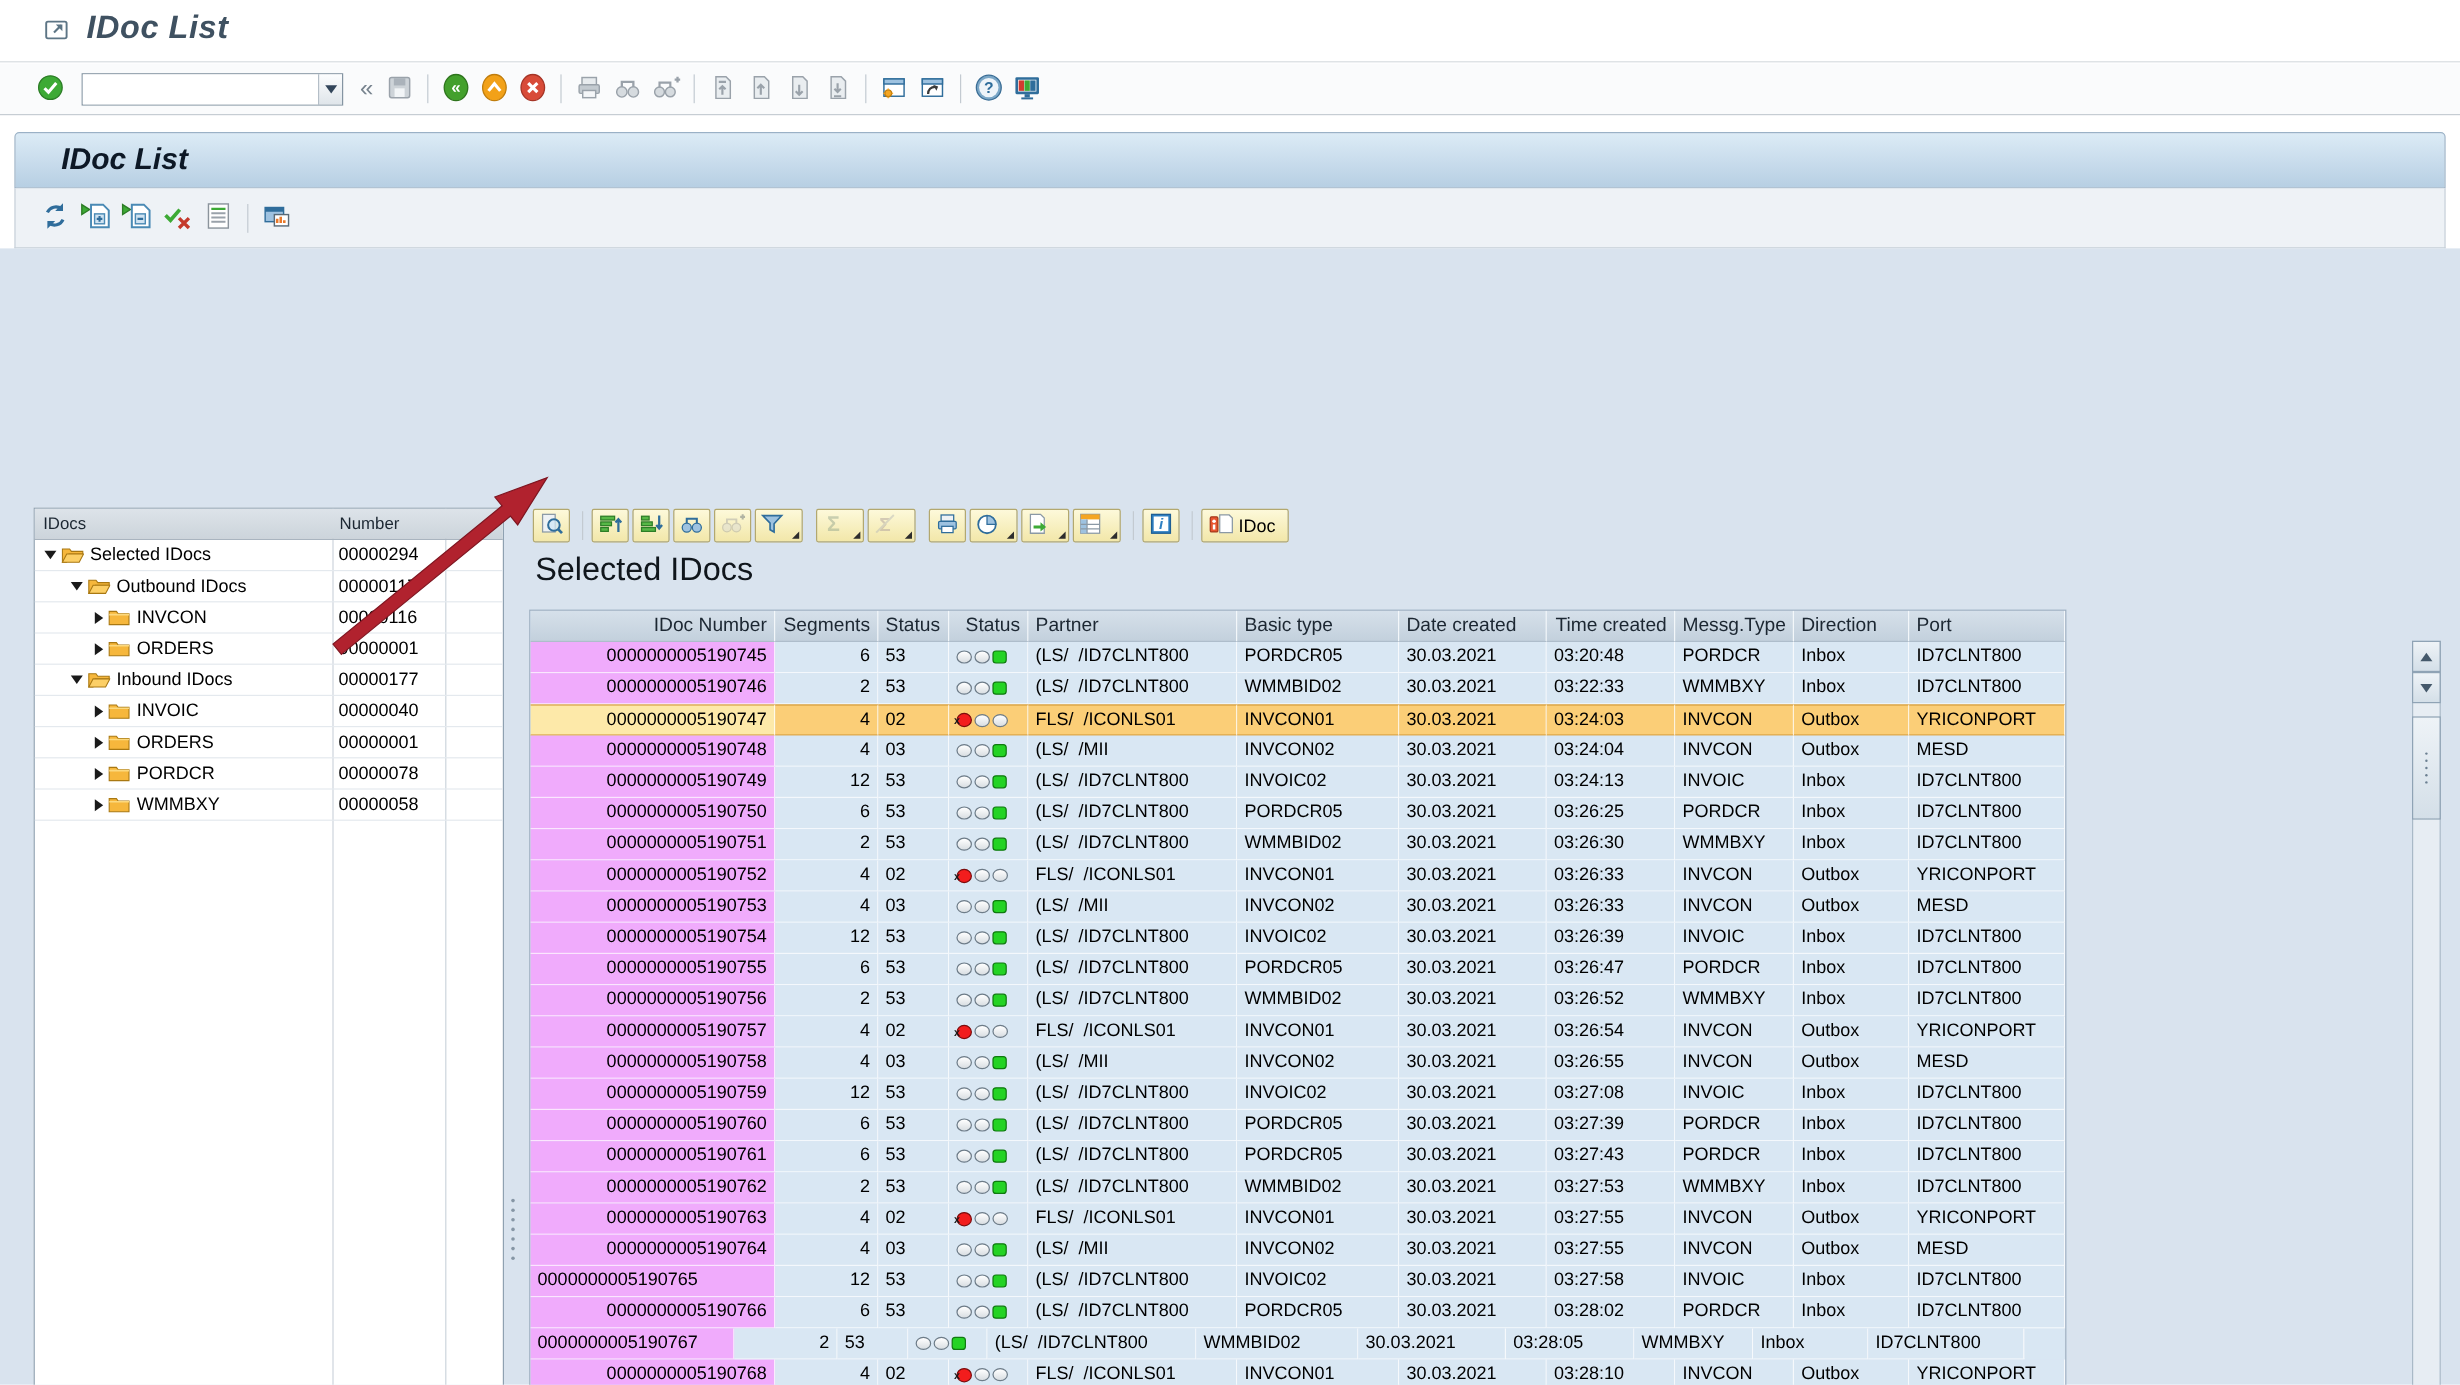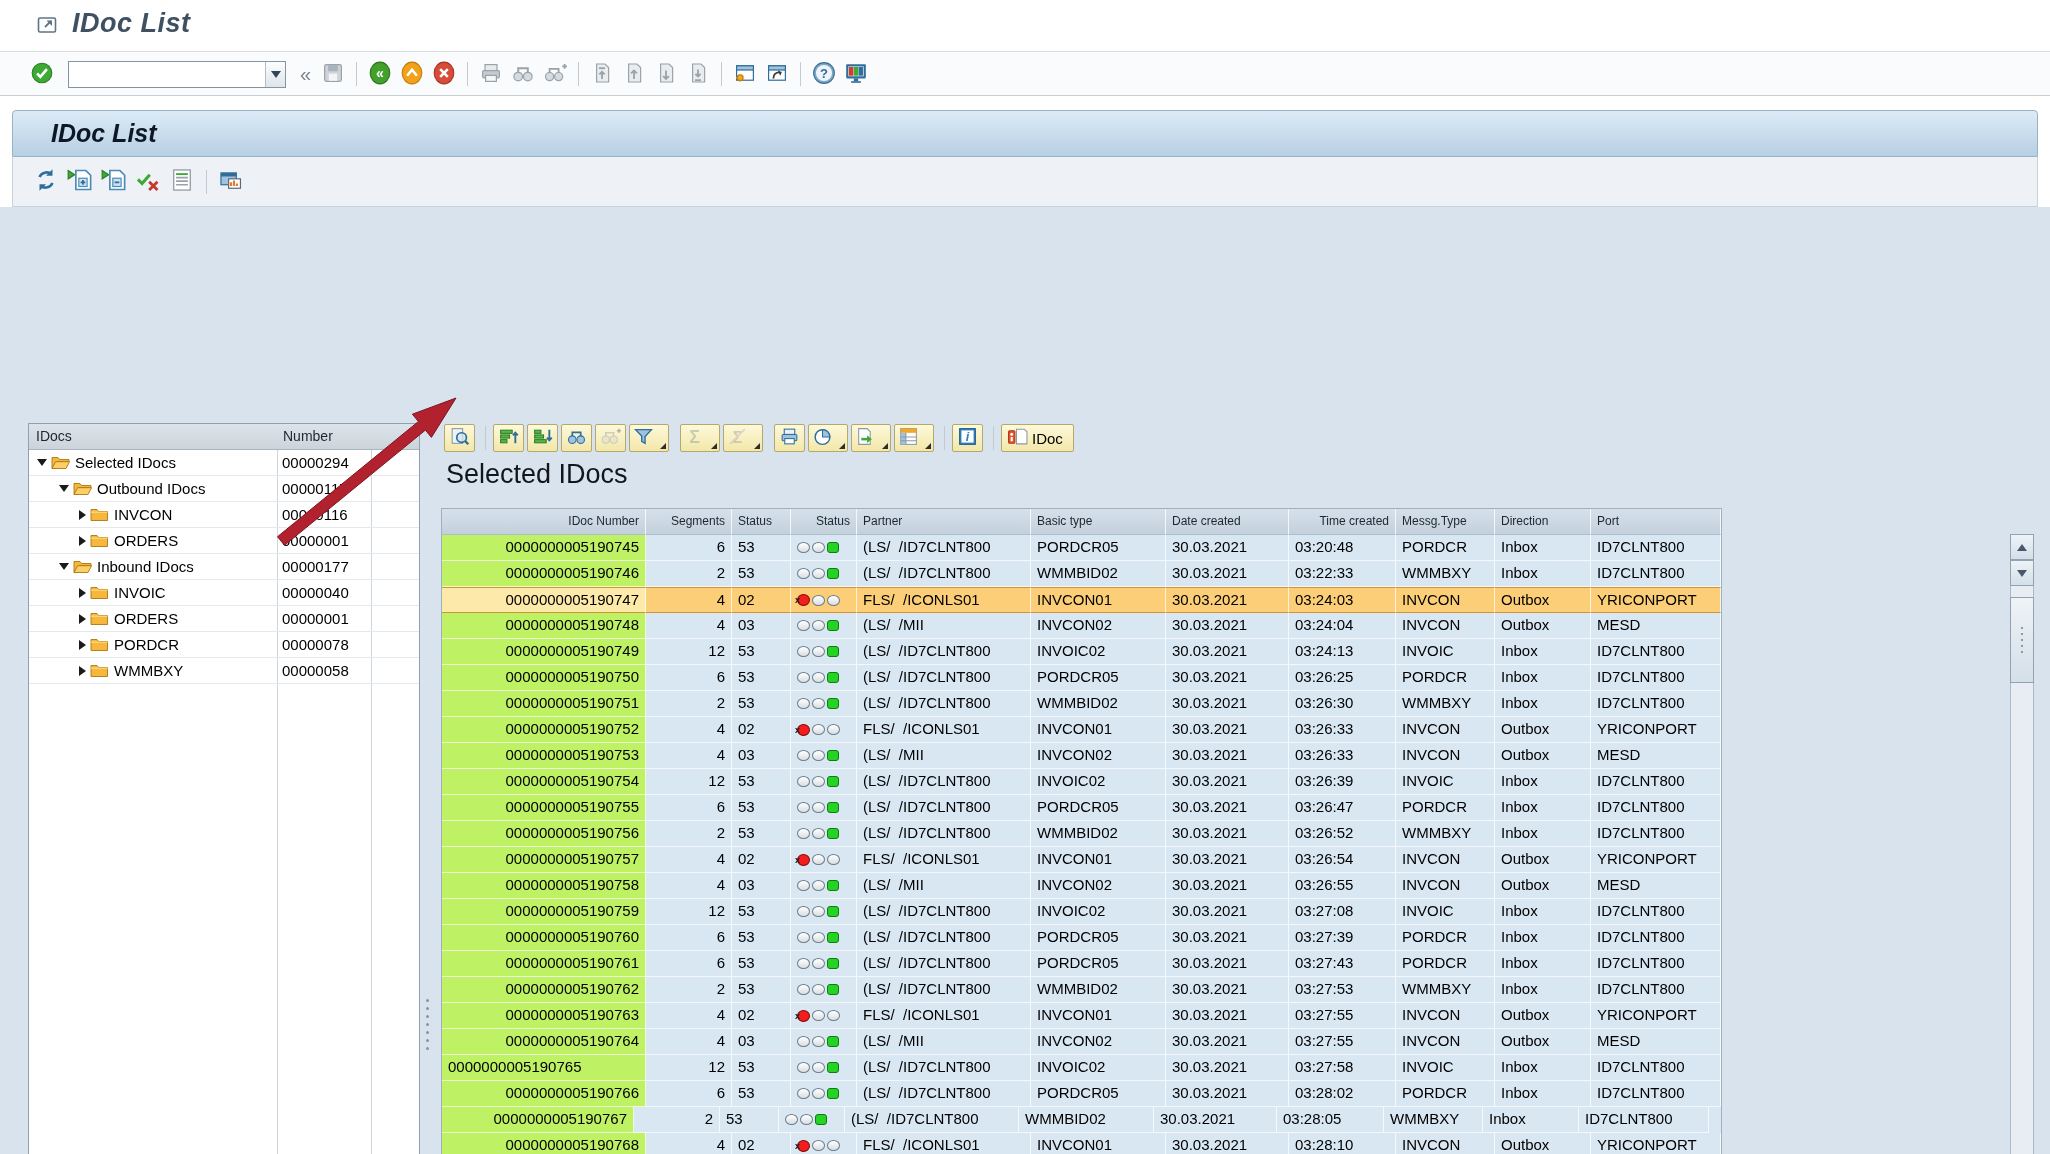--- a/index.html
+++ b/index.html
@@ -80,26 +80,26 @@
   .alv-btn.disabled svg { opacity:.45; filter:grayscale(.8); }
   .alv-btn.lbl { width:auto; padding:0 10px 0 5px; gap:4px; font-size:15px; color:#000; }
   .alv-gap { width:8px; }
   #alvtitle { position:absolute; left:446px; top:252px; font-size:27px; font-weight:500; color:#10161c; }
 
   
   #grid { position:absolute; left:441px; top:301px; width:1281px; height:749px;
           border:1px solid #9fb0c0; background:#d9e7f3; overflow:hidden; }
   .g-header { display:flex; height:26px; background:linear-gradient(#d6e0ea,#c2d0dc); }
   .g-hcell { border-right:1px solid #f3f7fa; border-bottom:1px solid #aebdcb;
-             font-size:12px; color:#1c2732; padding:0 6px; line-height:25px; white-space:pre; overflow:hidden; }
+             font-size:16px; color:#1c2732; padding:0 6px; line-height:25px; white-space:pre; overflow:hidden; }
   .g-row { display:flex; height:26px; }
   .g-cell { border-right:1px solid rgba(255,255,255,.75); border-bottom:1px solid rgba(255,255,255,.7);
             font-size:15px; line-height:24px; padding:0 6px; white-space:pre; overflow:hidden;
             color:#000; background:#d9e7f3; }
-  .g-cell.cyan { background:#bef264; }
+  .g-cell.cyan { background:#f0abfc; }
   .g-row.sel .g-cell { background:#fbce77; border-top:1px solid #cf9433; border-bottom:1px solid #cf9433; }
   .g-row.sel .g-cell.cyan { background:#fde9a9; }
   .light { display:flex; align-items:center; gap:2px; height:100%; }
   .bulb { width:13px; height:11px; border:1px solid #6e7c88; border-radius:50%;
           background:linear-gradient(#ffffff,#d9dee2); flex:none; }
   .bulb.on-g { width:12px; height:11px; border-radius:3px; background:#24d324; border-color:#0f7a0f; }
   .bulb.on-r { width:13px; height:12px; border-radius:50%; background:#f21d1d; border-color:#7c0c0c; position:relative; }
   .bulb.on-r::before { content:"x"; position:absolute; left:-3px; top:-7px; font-size:9px;
                        font-weight:bold; color:#1a1a1a; }
 
@@ -817,21 +817,21 @@
           <div class="g-cell" style="width: 66px; text-align: left; padding: 0px 0px 0px 6px;"><span class="light"><span class="bulb"></span><span class="bulb"></span><span class="bulb on-g"></span></span></div>
           <div class="g-cell" style="width: 174px; text-align: left;">(LS/  /ID7CLNT800</div>
           <div class="g-cell" style="width: 135px; text-align: left;">PORDCR05</div>
           <div class="g-cell" style="width: 123px; text-align: left;">30.03.2021</div>
           <div class="g-cell" style="width: 107px; text-align: left;">03:28:02</div>
           <div class="g-cell" style="width: 99px; text-align: left;">PORDCR</div>
           <div class="g-cell" style="width: 96px; text-align: left;">Inbox</div>
           <div class="g-cell" style="width: 130px; text-align: left;">ID7CLNT800</div>
         </div>
         <div class="g-row">
-          <div class="g-cell cyan" style="width: 192px; text-align: right;">0000000005190767</div>
+          <div class="g-cell cyan" style="width: 170px; text-align: left;">0000000005190767</div>
           <div class="g-cell" style="width: 86px; text-align: right;">2</div>
           <div class="g-cell" style="width: 59px; text-align: left;">53</div>
           <div class="g-cell" style="width: 66px; text-align: left; padding: 0px 0px 0px 6px;"><span class="light"><span class="bulb"></span><span class="bulb"></span><span class="bulb on-g"></span></span></div>
           <div class="g-cell" style="width: 174px; text-align: left;">(LS/  /ID7CLNT800</div>
           <div class="g-cell" style="width: 135px; text-align: left;">WMMBID02</div>
           <div class="g-cell" style="width: 123px; text-align: left;">30.03.2021</div>
           <div class="g-cell" style="width: 107px; text-align: left;">03:28:05</div>
           <div class="g-cell" style="width: 99px; text-align: left;">WMMBXY</div>
           <div class="g-cell" style="width: 96px; text-align: left;">Inbox</div>
           <div class="g-cell" style="width: 130px; text-align: left;">ID7CLNT800</div>

